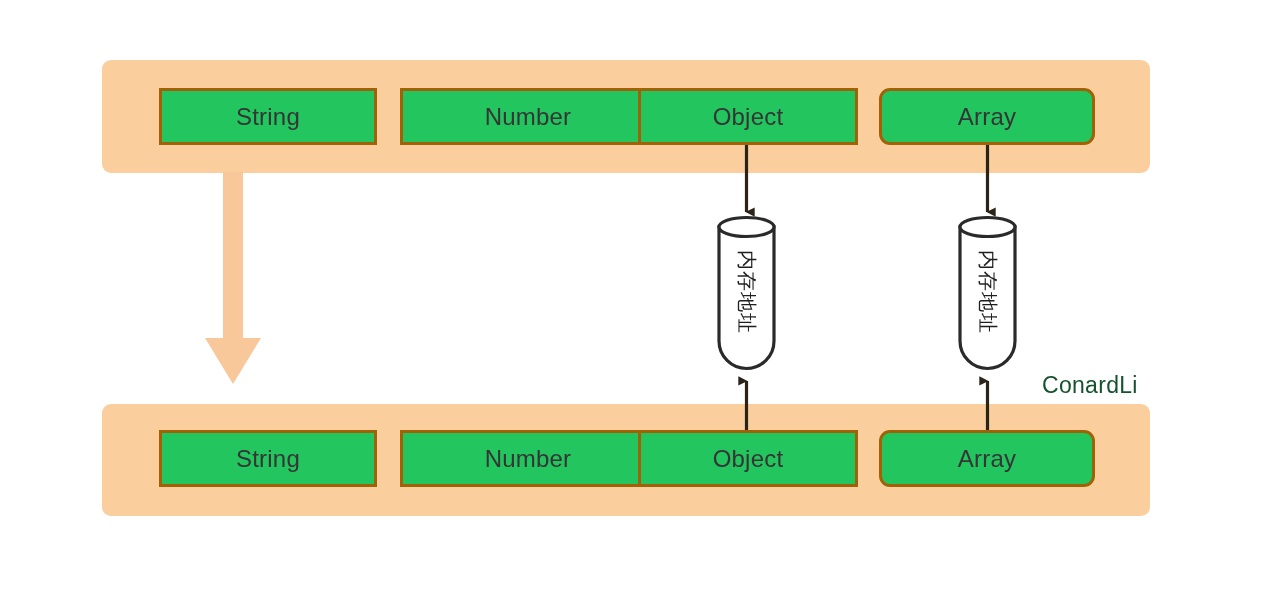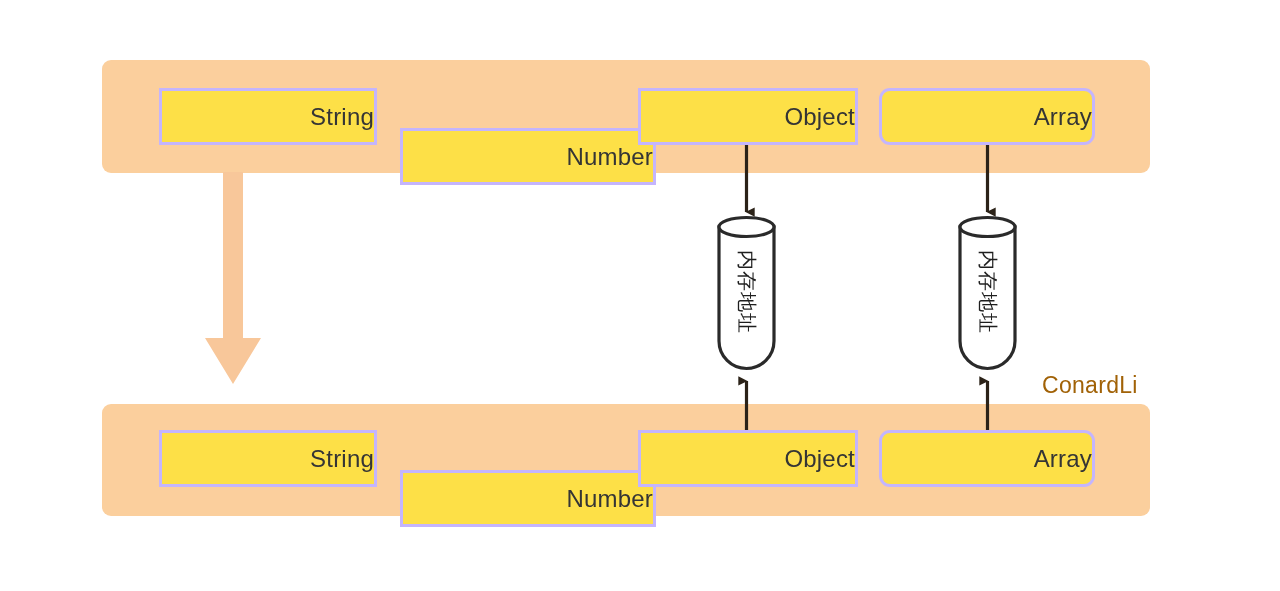--- a/index.html
+++ b/index.html
@@ -27,36 +27,36 @@
     background: #fbcf9d;
     border-radius: 9px;
     box-sizing: border-box;
   }
   #band-top    { left: 102px; top: 60px;  width: 1048px; height: 113px; }
   #band-bottom { left: 102px; top: 404px; width: 1048px; height: 112px; }
 
   
   .typebox {
     position: absolute;
-    background: #fde047;
-    border: 3px solid #c4b5fd;
+    background: #22c55e;
+    border: 3px solid #a16207;
     box-sizing: border-box;
     display: flex;
     align-items: center;
-    justify-content: flex-end;
+    justify-content: center;
     color: #353535;
     font-size: 24px;
     letter-spacing: .2px;
     line-height: 1;
   }
   .row-top .typebox    { top: 88px;  height: 57px; }
   .row-bottom .typebox { top: 430px; height: 57px; }
 
   .col-string { left: 159px; width: 218px; }
-  .col-number { left: 400px; width: 256px; margin-top: 40px; }
+  .col-number { left: 400px; width: 256px; }
   .col-object { left: 638px; width: 220px; }
   .col-array  { left: 879px; width: 216px; border-radius: 11px; }
 
   
   #overlay {
     position: absolute;
     left: 0; top: 0;
     width: 1280px; height: 591px;
     pointer-events: none;
   }
@@ -98,21 +98,21 @@
   }
   #cyl-label-1 { left: 697px; top: 282px; width: 100px; }
   #cyl-label-2 { left: 938px; top: 282px; width: 100px; }
 
   
   #watermark {
     position: absolute;
     left: 1042px;
     top: 374px;
     font-size: 23px;
-    color: #a16207;
+    color: #14532d;
     line-height: 1;
     letter-spacing: .3px;
     white-space: nowrap;
   }
 </style>
 </head>
 <body>
 
 <div id="stage">
 

